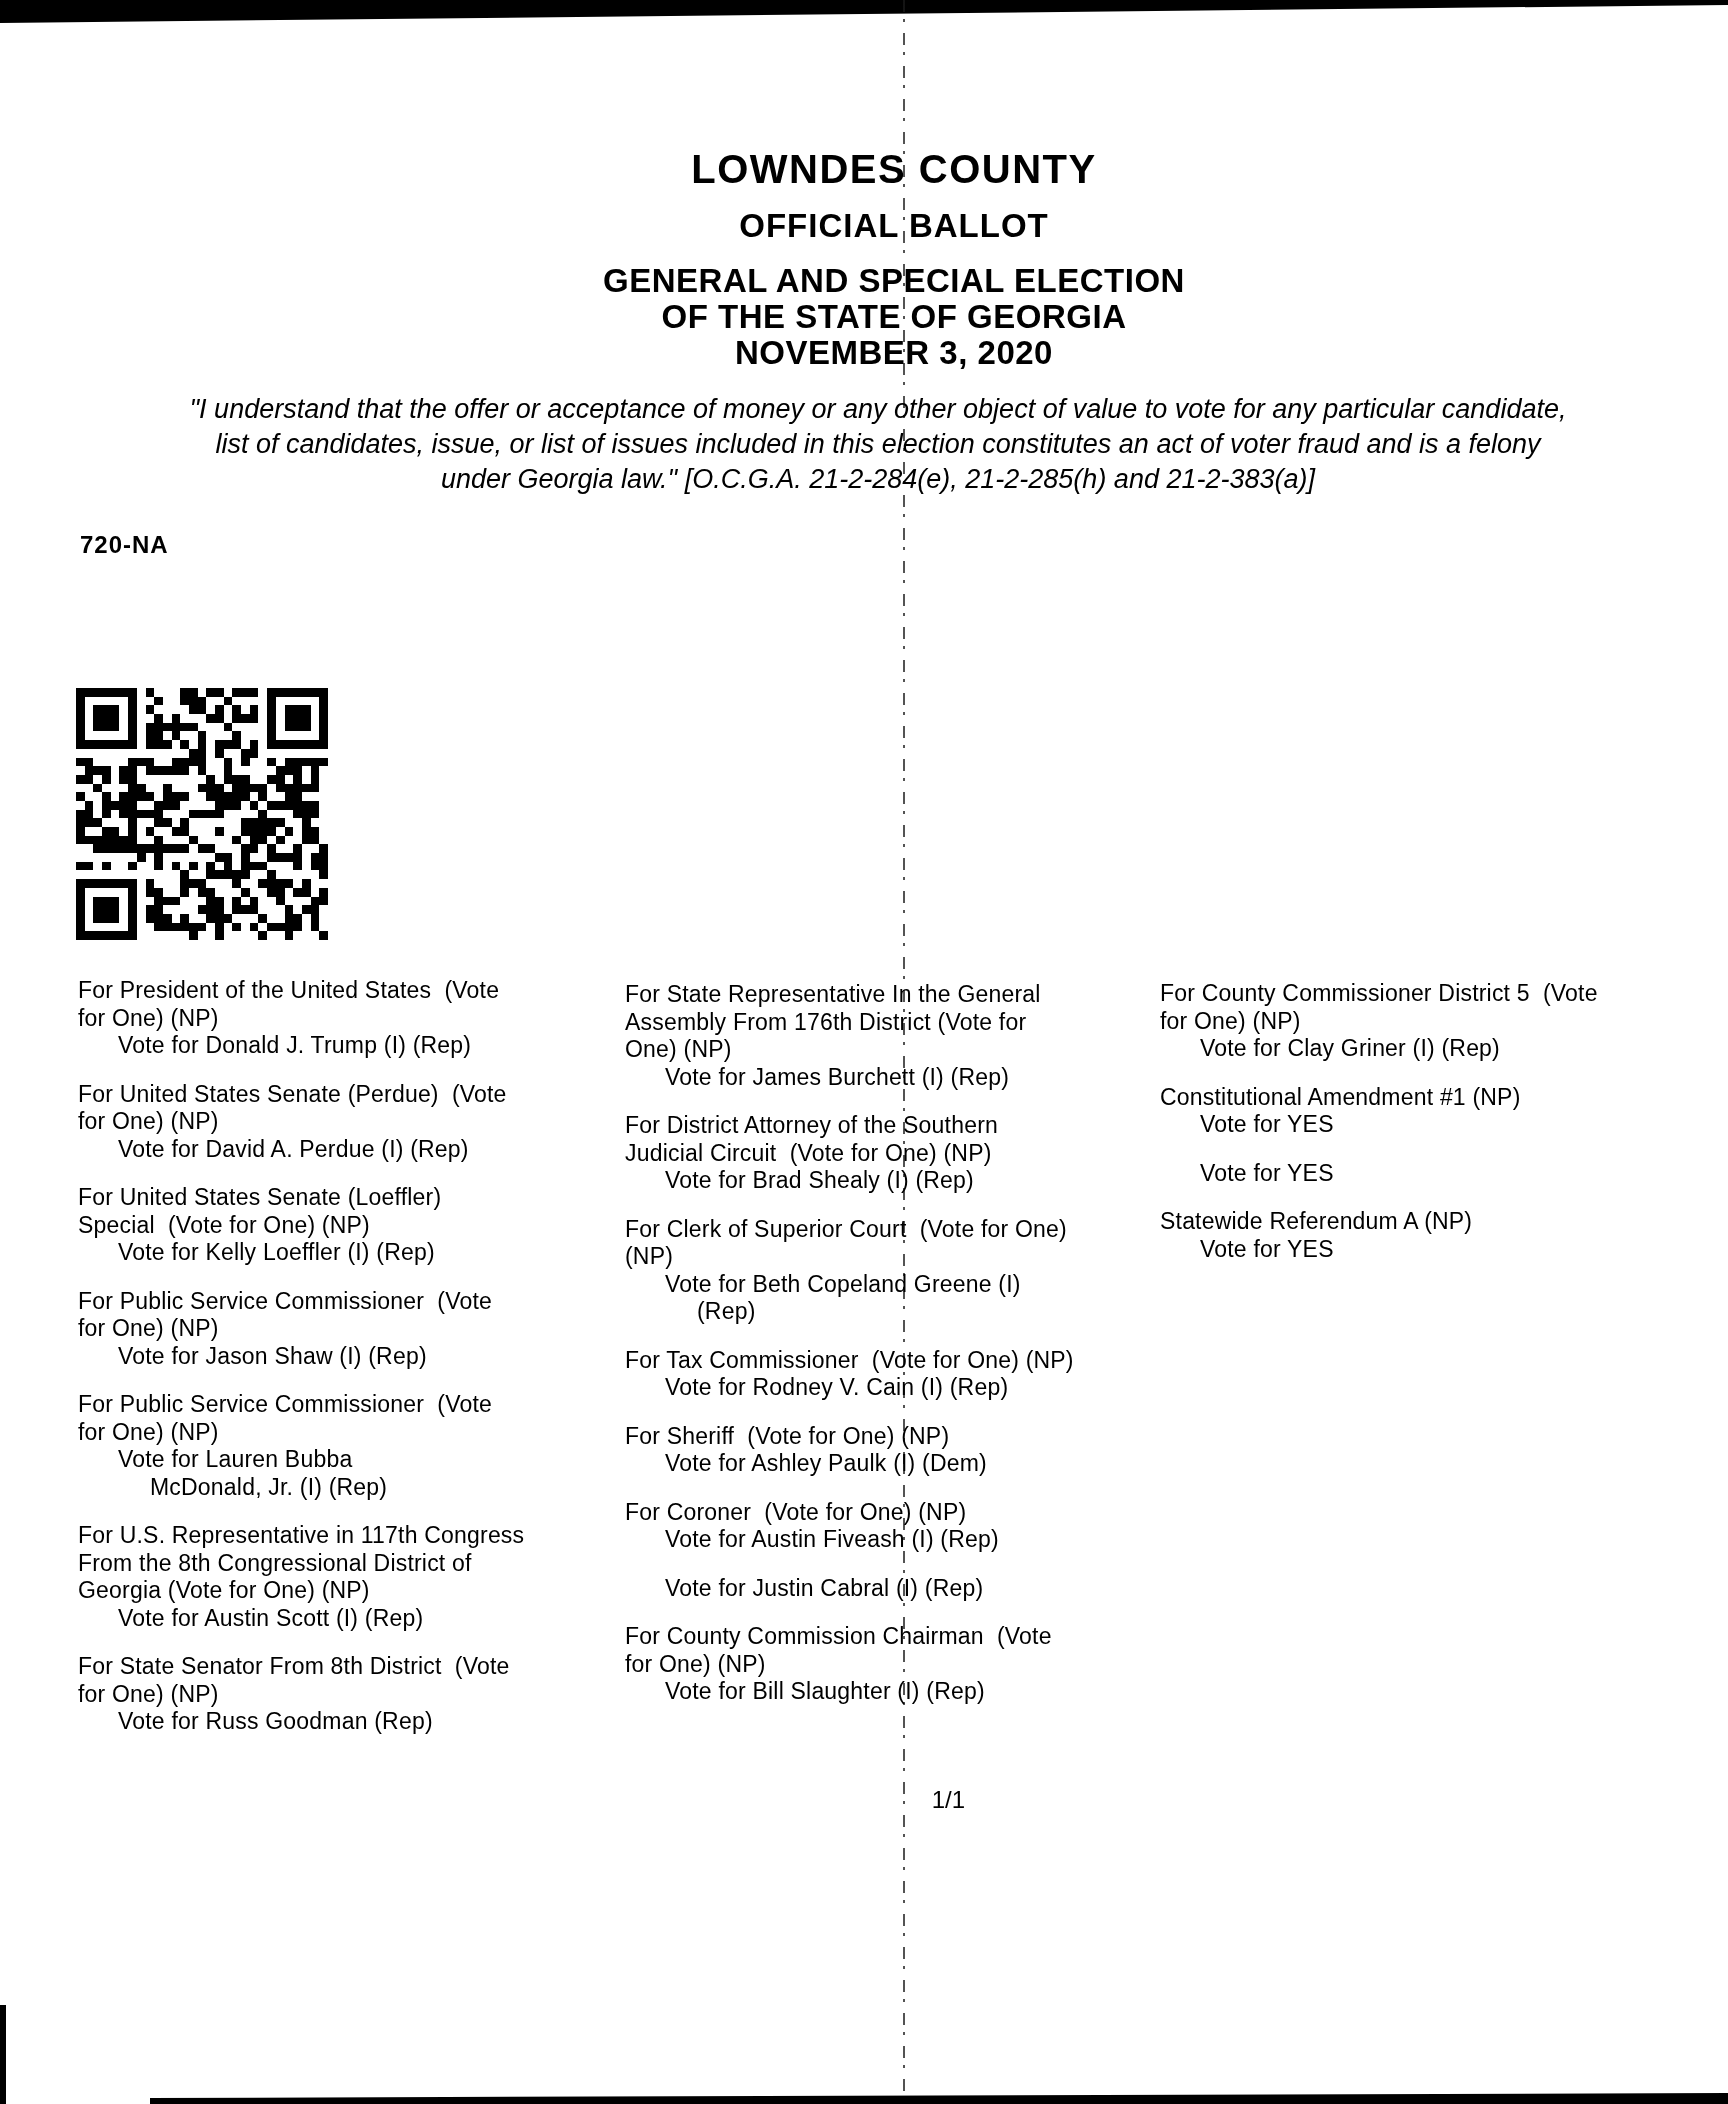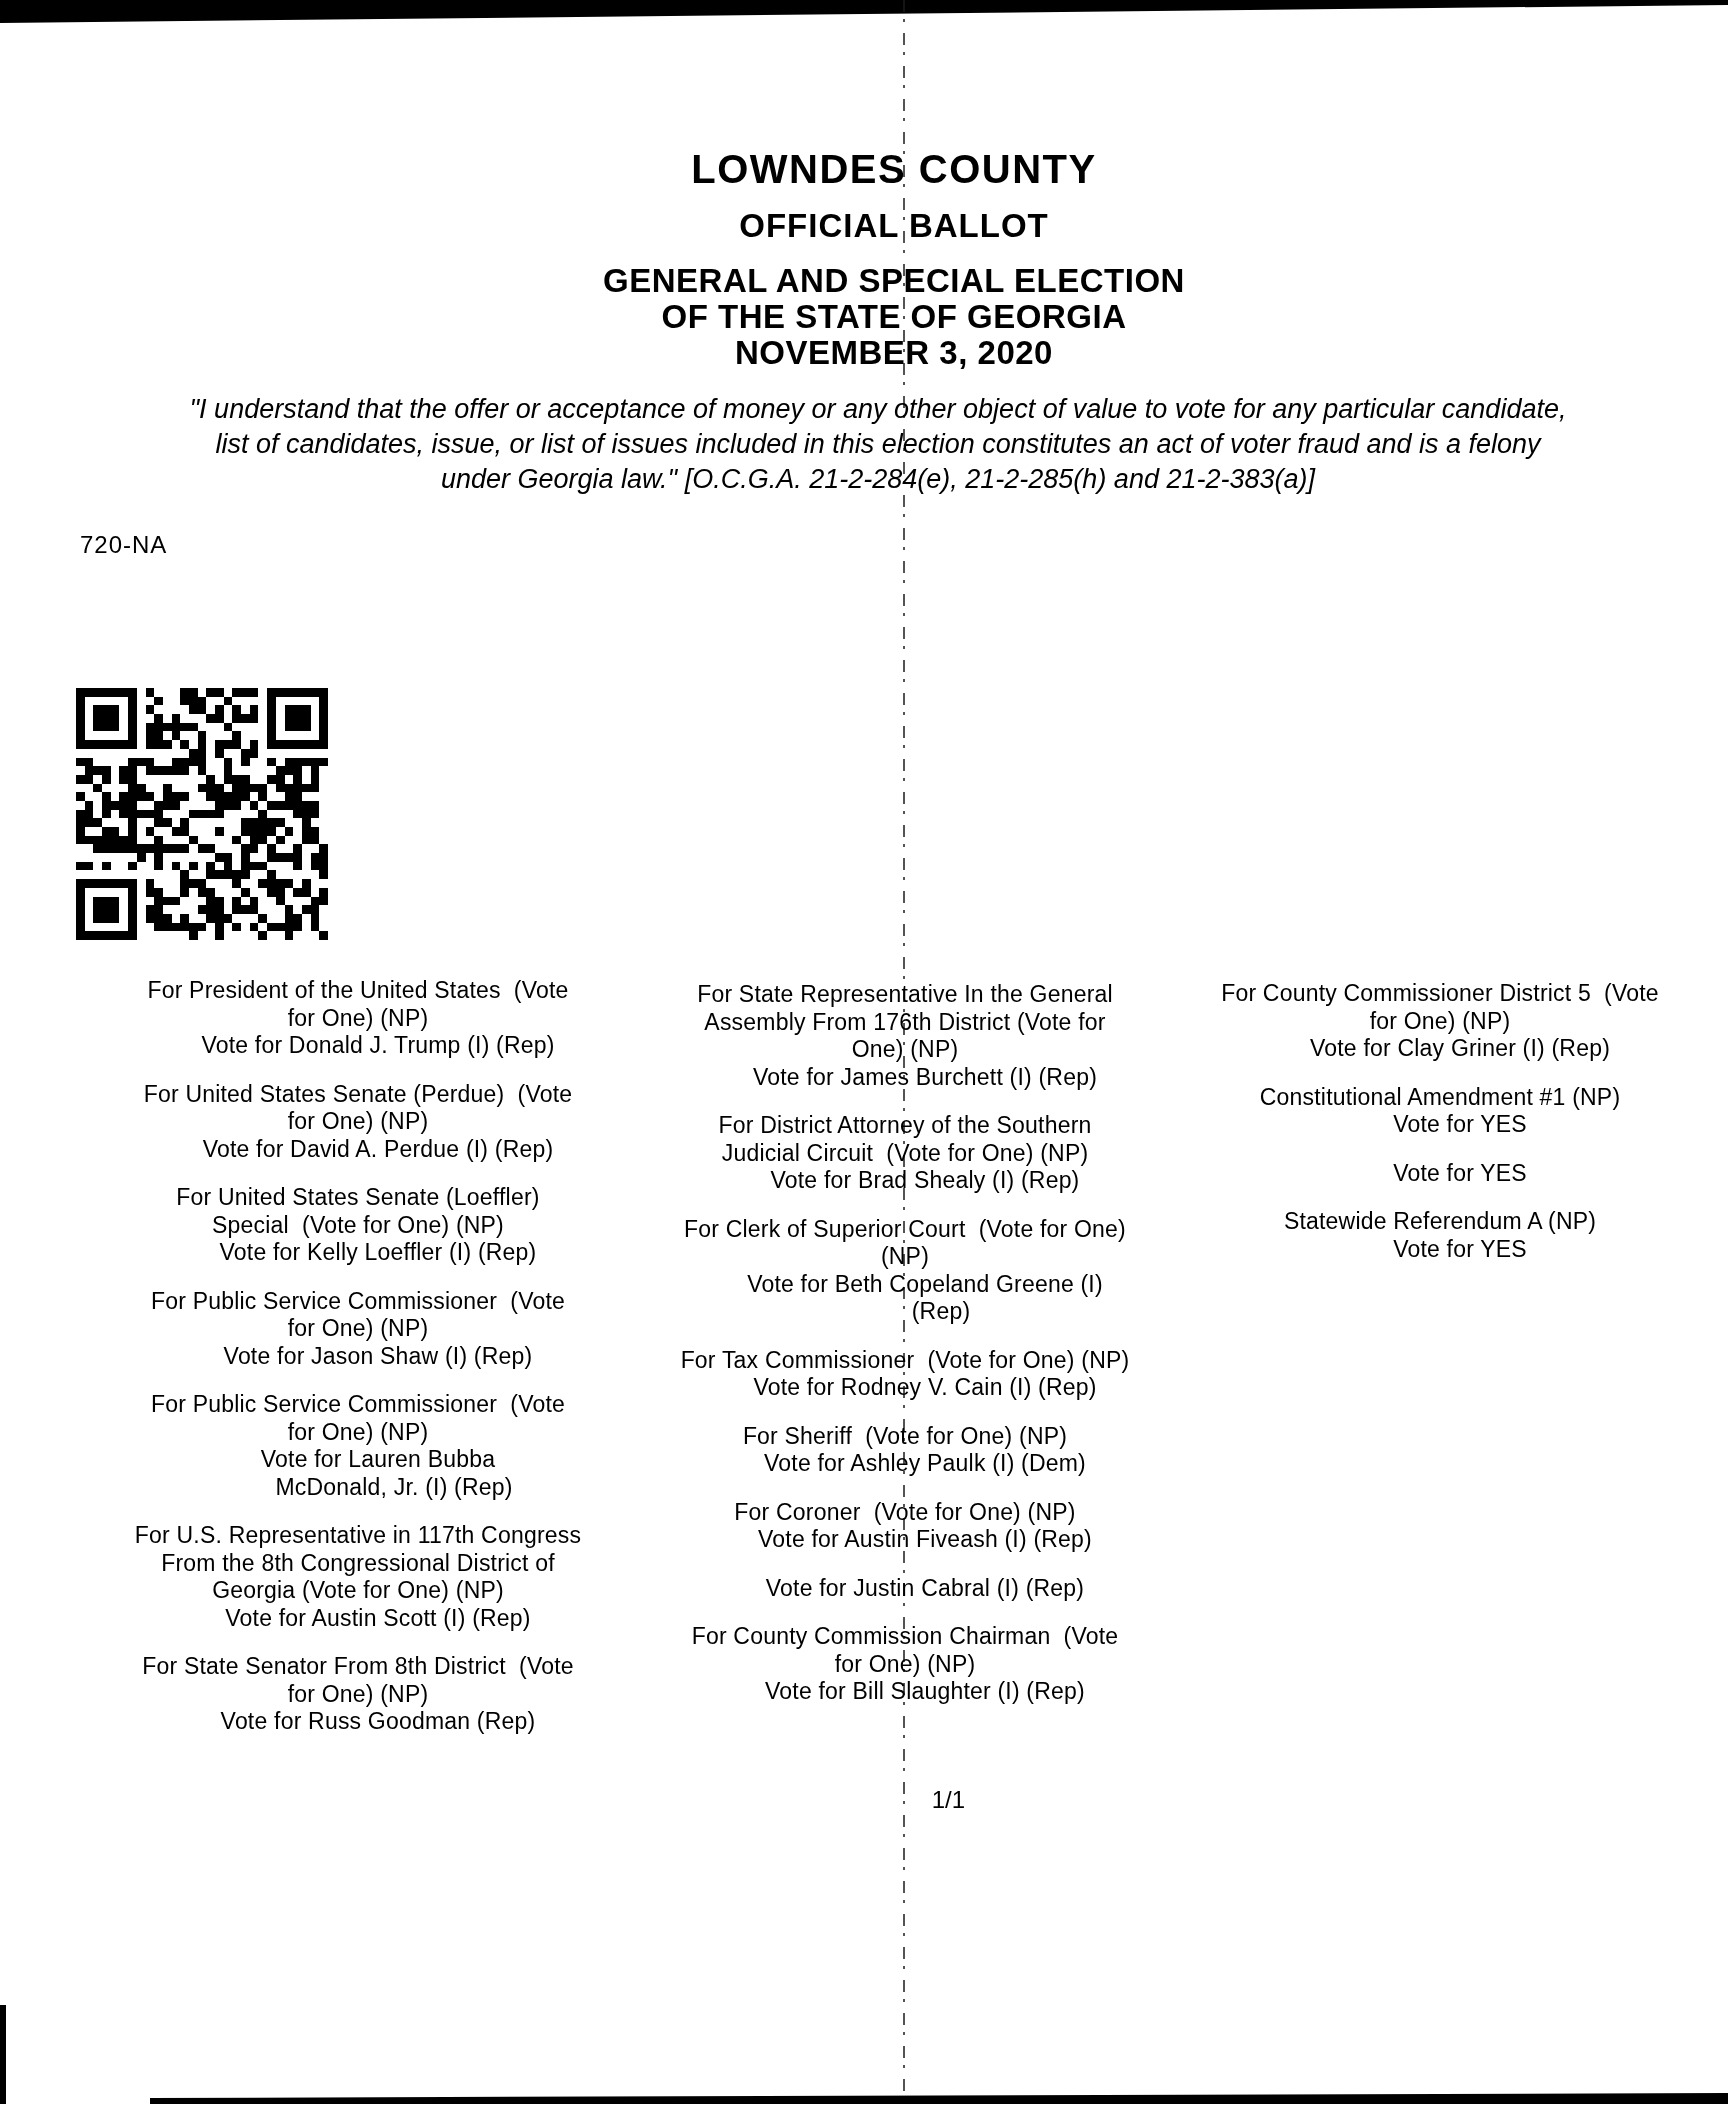--- a/index.html
+++ b/index.html
@@ -15,25 +15,25 @@
     filter:blur(0.3px) contrast(1.12);}
   
   .header{left:30px;top:146px;width:1728px;text-align:center;}
   .county{font-size:40px;font-weight:bold;letter-spacing:1.5px;line-height:46px;}
   .official{font-size:33px;font-weight:bold;letter-spacing:1px;line-height:38px;margin-top:15px;}
   .election{font-size:33px;font-weight:bold;letter-spacing:0.5px;line-height:36px;margin-top:18px;}
   
   .disclaimer{left:34px;top:392px;width:1688px;text-align:center;
     font-style:italic;font-size:27px;line-height:35px;white-space:pre-line;}
   
-  .precinct{left:80px;top:531px;font-size:24px;letter-spacing:1px;}
+  .precinct{left:80px;top:531px;font-size:24px;letter-spacing:1px;font-weight:bold;}
   
   .qr{left:76px;top:688px;width:252px;height:252px;}
   
-  .col{width:560px;font-size:23px;line-height:27.5px;letter-spacing:0.2px;text-align:center;}
+  .col{width:560px;font-size:23px;line-height:27.5px;letter-spacing:0.2px;}
   #col1{left:78px;top:977px;}
   #col2{left:625px;top:981px;}
   #col3{left:1160px;top:980px;}
   .contest{margin-bottom:21px;}
   .t{white-space:pre-wrap;}
   .v{white-space:pre-wrap;padding-left:72px;text-indent:-32px;}
   
   .page-number{left:845px;top:1786px;width:120px;text-align:right;font-size:24px;}
   
   .top-wedge{left:0;top:0;width:1728px;height:24px;background:#000;

